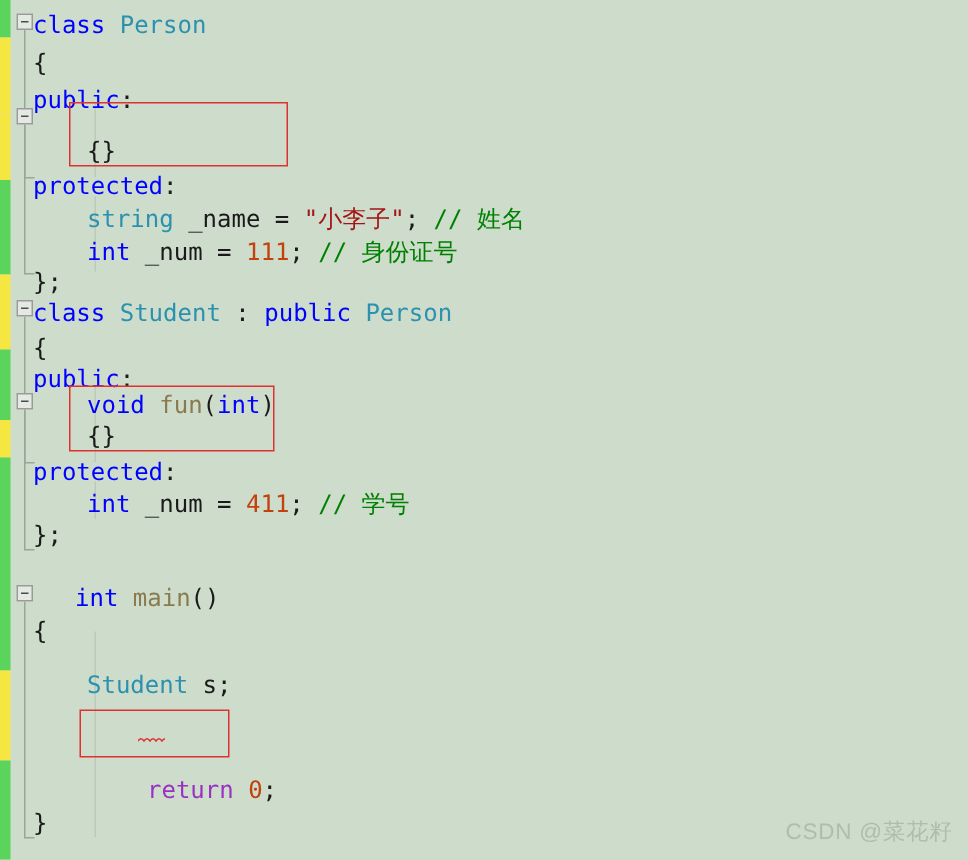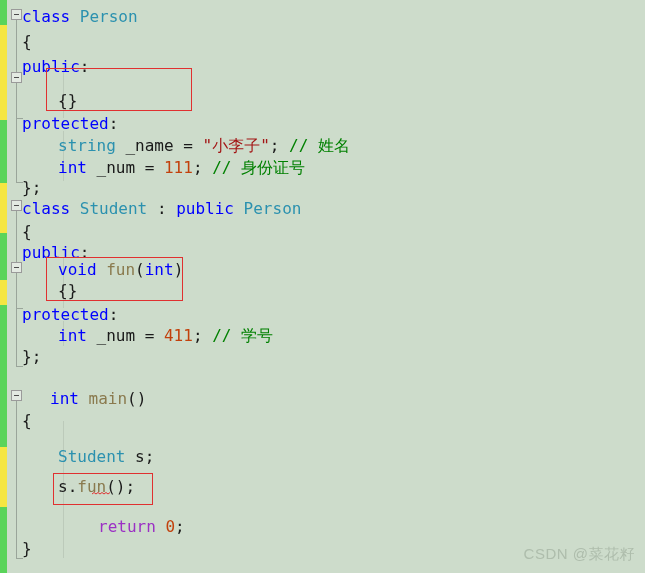--- a/index.html
+++ b/index.html
@@ -184,21 +184,20 @@
       <div class="line" style="top: 219px; left: 22px;"><span class="op">{</span></div>
       <div class="line" style="top: 240px; left: 22px;"><span class="kw">public</span><span class="op">:</span></div>
       <div class="line" style="top: 257px; left: 58px;"><span class="kw">void</span><span class="op"> </span><span class="fn">fun</span><span class="op">(</span><span class="kw">int</span><span class="op">)</span></div>
       <div class="line" style="top: 278px; left: 58px;"><span class="op">{}</span></div>
       <div class="line" style="top: 302px; left: 22px;"><span class="kw">protected</span><span class="op">:</span></div>
       <div class="line" style="top: 323px; left: 58px;"><span class="kw">int</span><span class="id"> _num </span><span class="op">=</span><span class="op"> </span><span class="num">411</span><span class="op">;</span><span class="op"> </span><span class="cmt">// 学号</span></div>
       <div class="line" style="top: 344px; left: 22px;"><span class="op">};</span></div>
       <div class="line" style="top: 386px; left: 22px; margin-left: 28px;"><span class="kw">int</span><span class="op"> </span><span class="fn">main</span><span class="op">()</span></div>
       <div class="line" style="top: 408px; left: 22px;"><span class="op">{</span></div>
       <div class="line" style="top: 444px; left: 58px;"><span class="type">Student</span><span class="id"> s</span><span class="op">;</span></div>
-      <div class="line" style="top: 474px; left: 58px;"><span class="id">s</span><span class="op">.</span><span class="fn">fun</span><span class="op">();</span></div>
       <div class="line" style="top: 514px; left: 58px;"><span class="ret">return</span><span class="op"> </span><span class="num">0</span><span class="op">;</span></div>
       <div class="line" style="top: 536px; left: 22px;"><span class="op">}</span></div>
       <div class="annot-box" style="left: 46px; top: 68px; width: 146px; height: 43px; border-color: rgb(224, 48, 48);"></div>
       <div class="annot-box" style="left: 46px; top: 257px; width: 137px; height: 44px; border-color: rgb(224, 48, 48);"></div>
       <div class="annot-box" style="left: 53px; top: 473px; width: 100px; height: 32px; border-color: rgb(224, 48, 48);"></div>
       <div class="squiggle" style="left: 92px; top: 491px; width: 18px;">
         <svg width="18" height="4" viewBox="0 0 18 4">
           <path d="M0 3 Q2 0 4 3 Q6 0 8 3 Q10 0 12 3 Q14 0 16 3 Q18 0 20 3" fill="none" stroke="#e03030" stroke-width="1"></path>
         </svg>
       </div>

